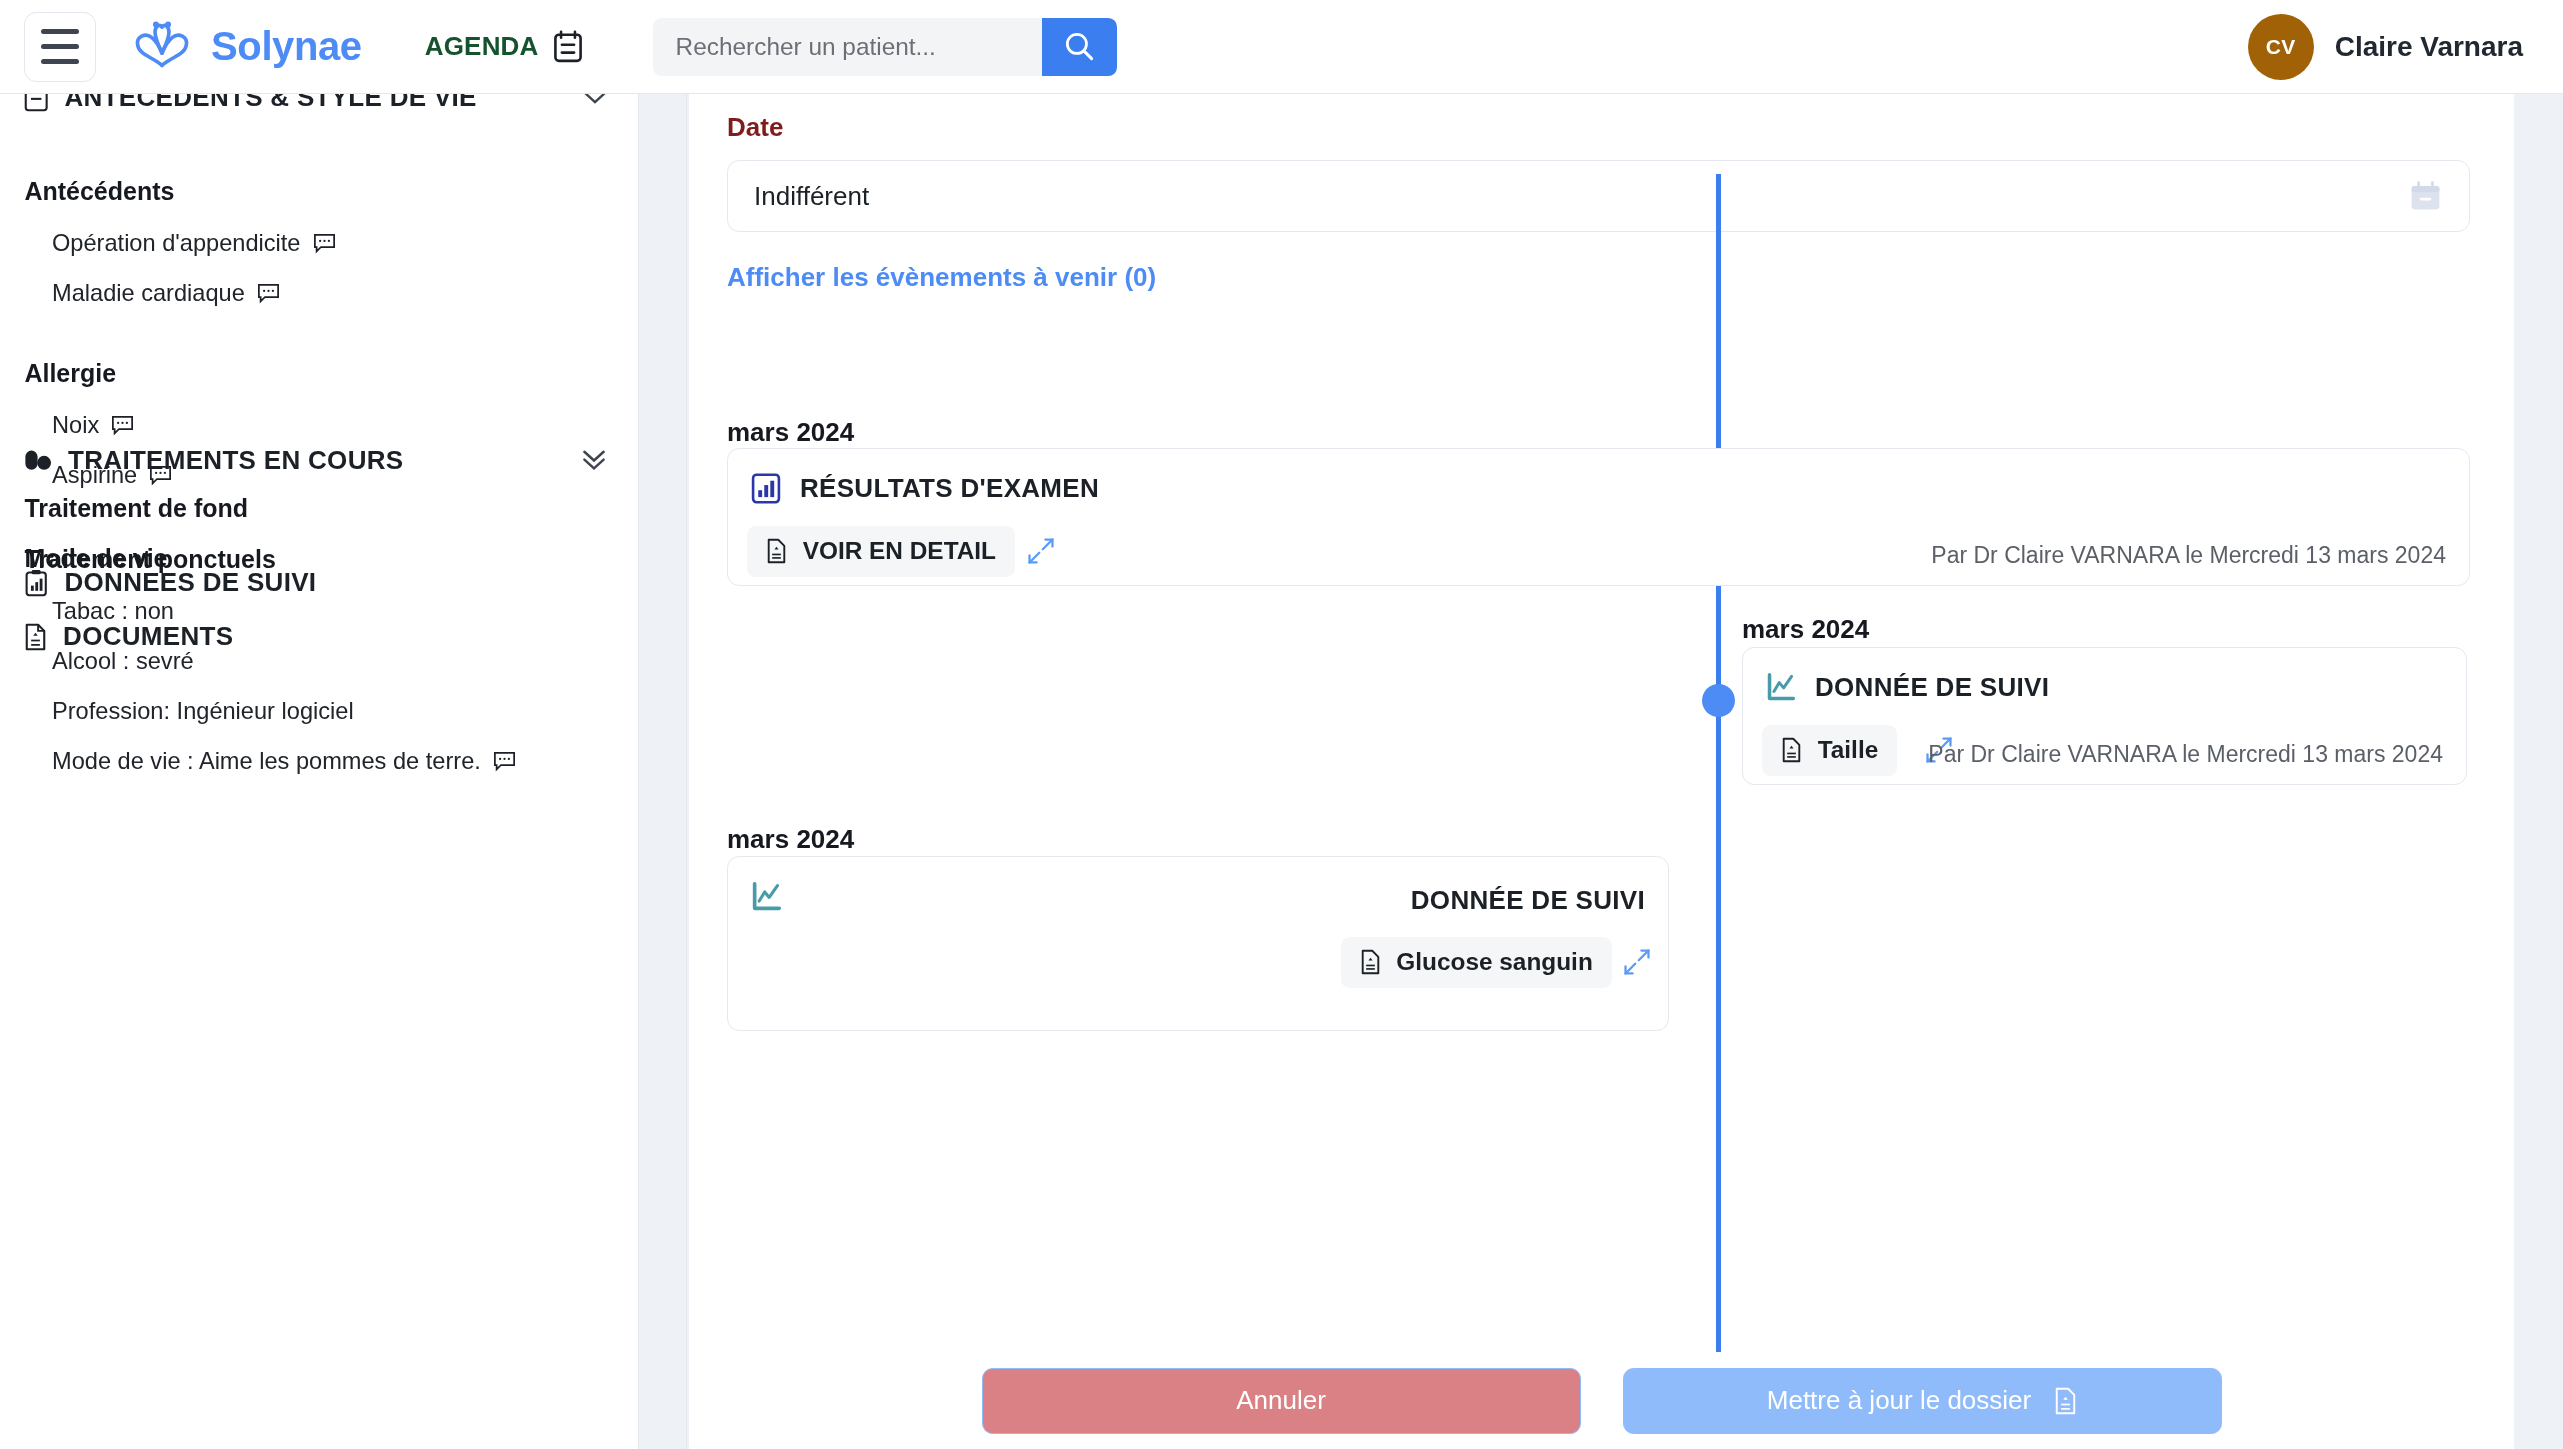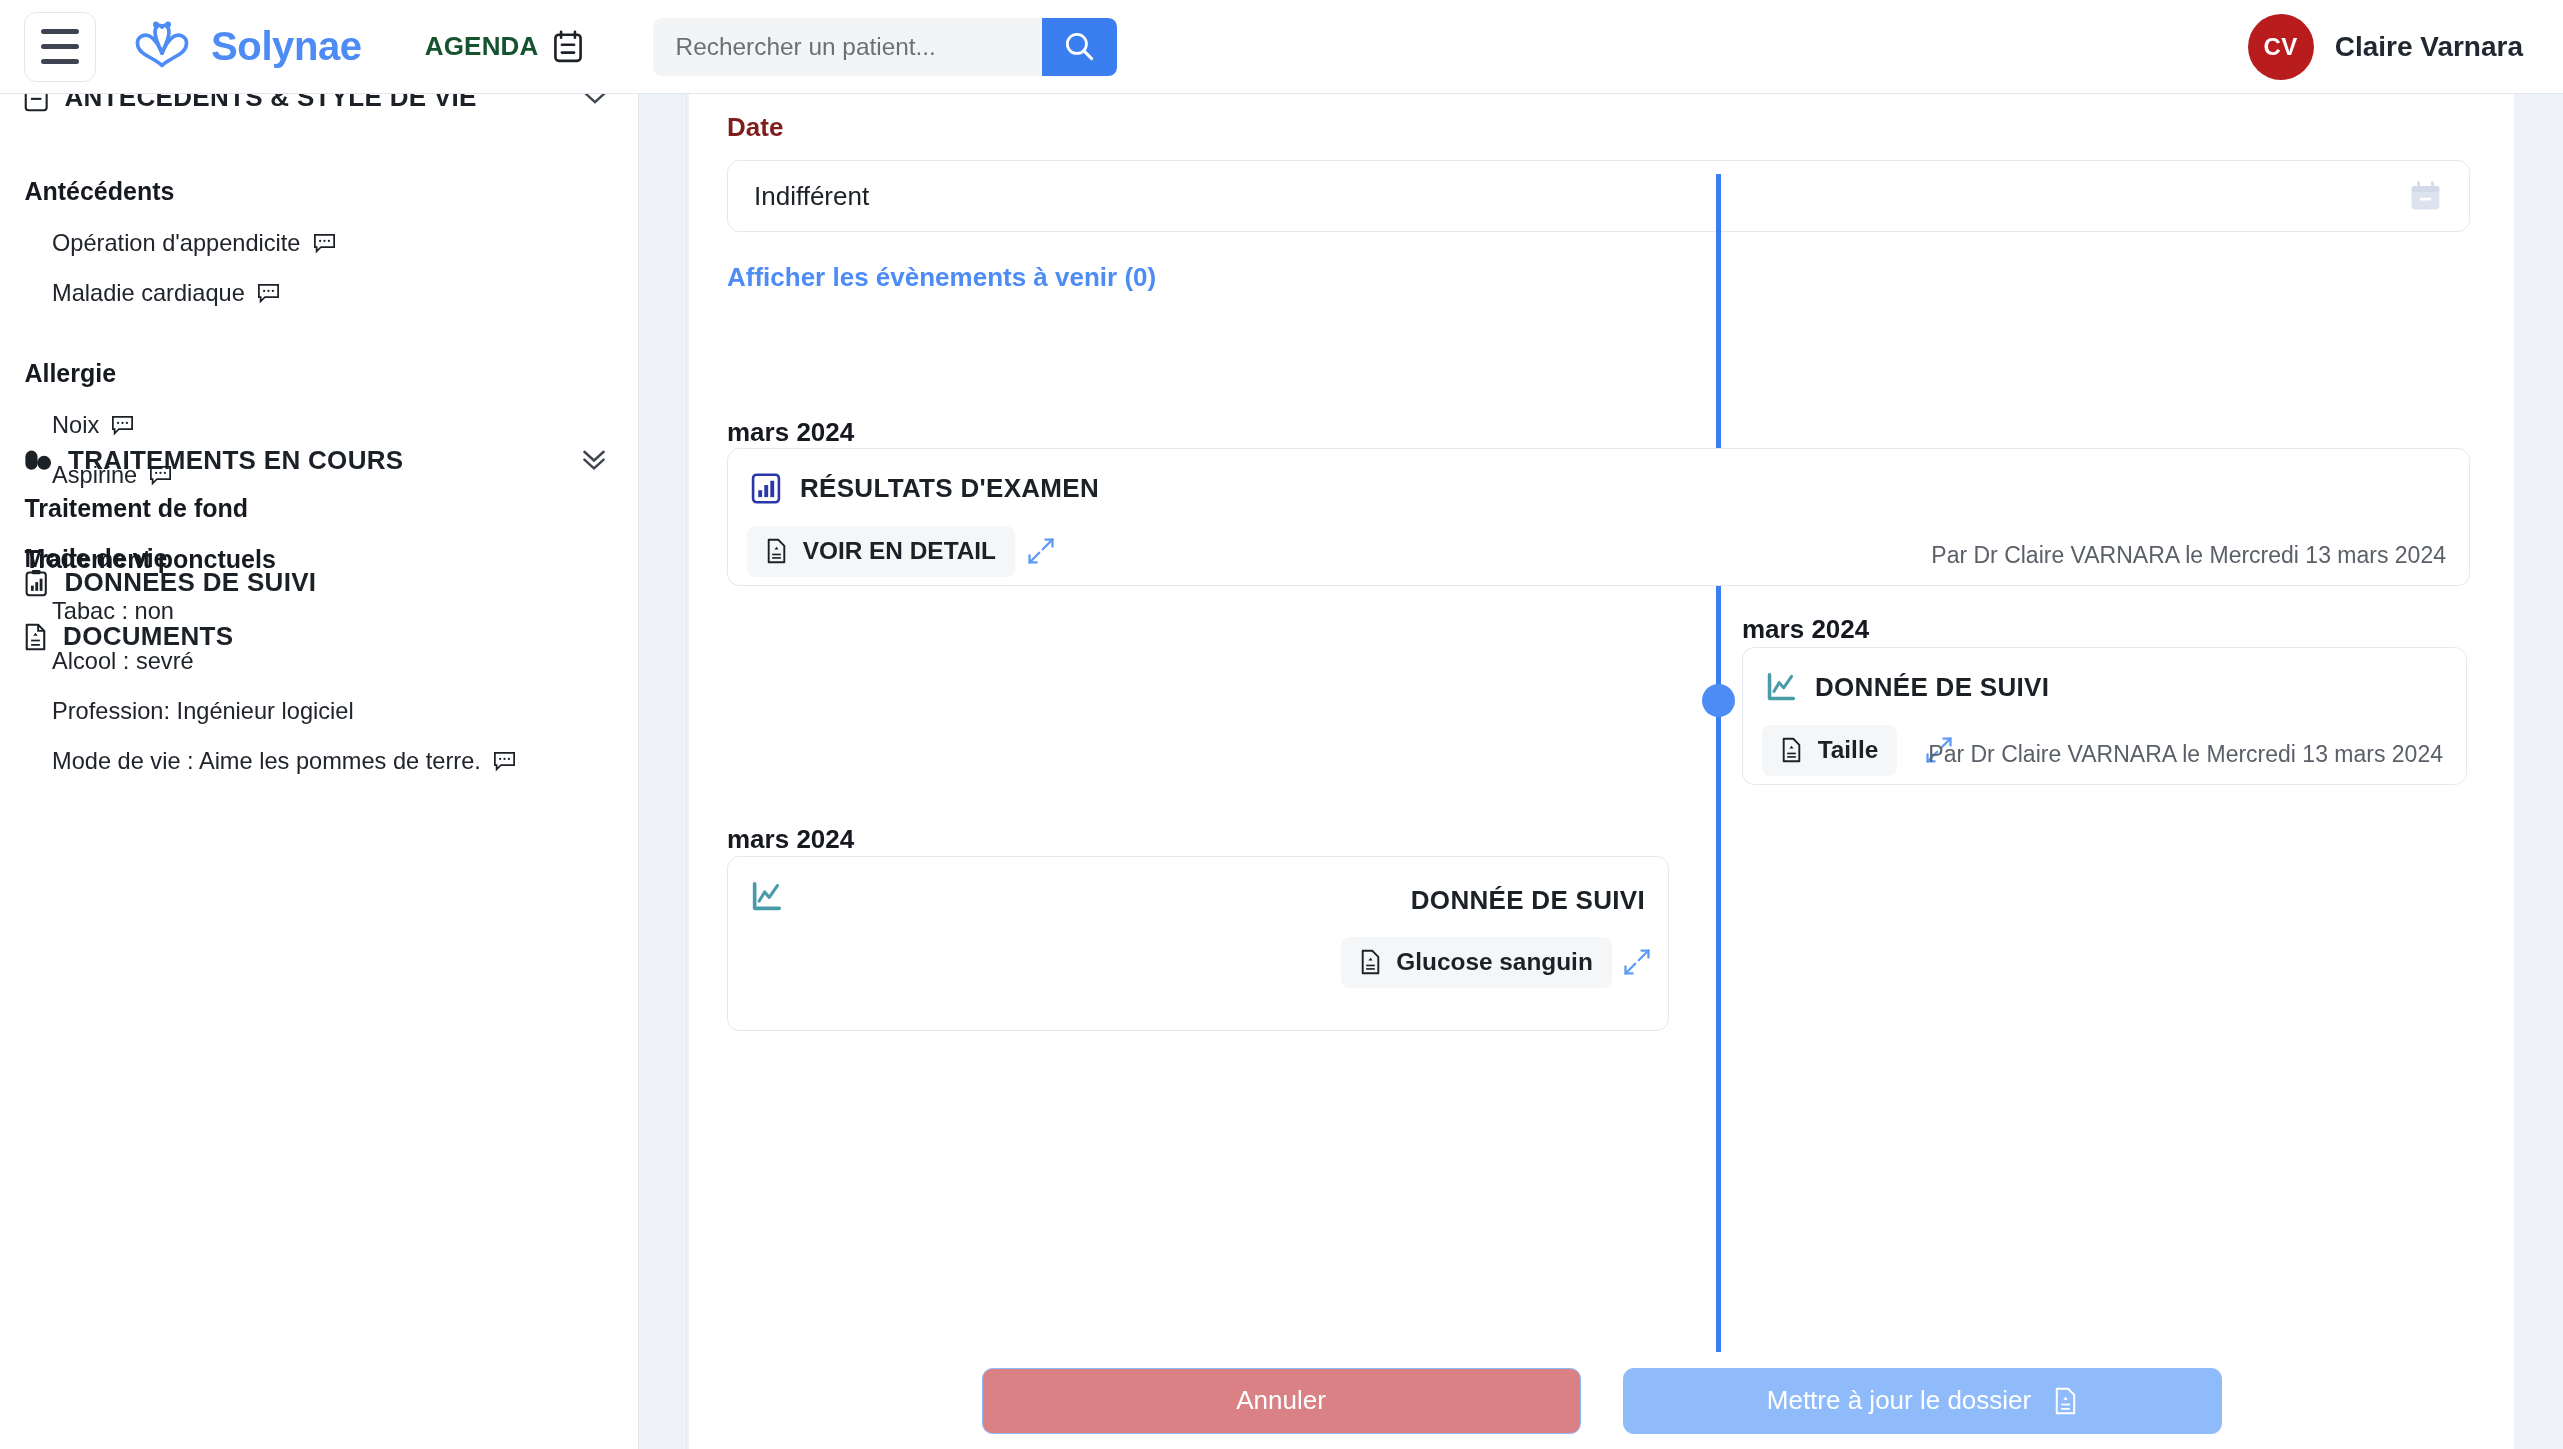--- a/index.html
+++ b/index.html
@@ -54,22 +54,22 @@
     width: 75px; background: #3b7ef0; border: none; cursor: pointer;
     display: flex; align-items: center; justify-content: center;
   }
 
   .userbox {
     position: absolute; right: 40px; top: 50%; transform: translateY(-50%);
     display: flex; align-items: center; gap: 21px; cursor: pointer;
   }
   .avatar {
     width: 66px; height: 66px; border-radius: 50%;
-    background: #b91c1c; color: #fff;
-    font-size: 24px; font-weight: 700; letter-spacing: 0.4px;
+    background: #a16207; color: #fff;
+    font-size: 21px; font-weight: 700; letter-spacing: 0.4px;
     display: flex; align-items: center; justify-content: center;
   }
   .username { font-size: 28px; font-weight: 700; color: #222831; }
 
   
   .sidebar {
     position: absolute; top: 94px; left: 0; width: 638px; height: 1355px;
     background: #ffffff; overflow: hidden;
   }
   .gutter {

